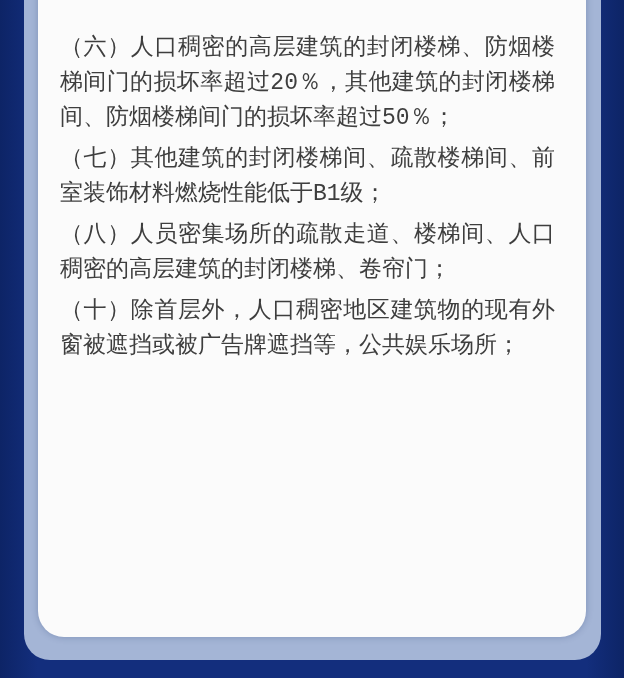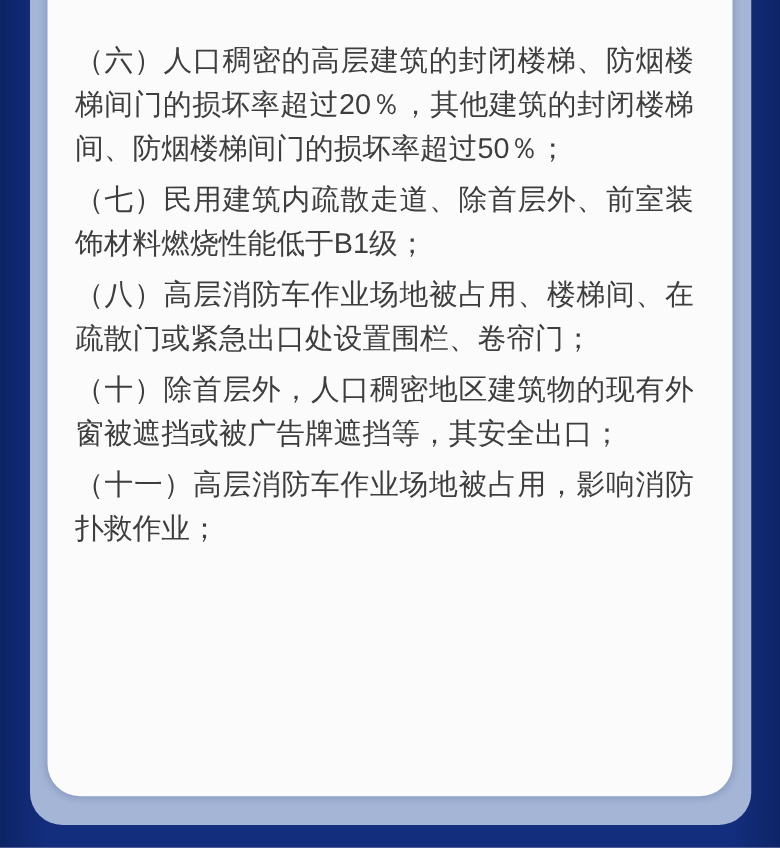--- a/index.html
+++ b/index.html
@@ -54,28 +54,28 @@
     padding-top: 63px; 
     color: var(--text);
     font-size: 23px;
     line-height: 35px;
     text-align: justify;
     letter-spacing: 0;
   }
   .doc-text p {
     margin: 0 12px 6px 0;
     word-break: break-all;
+    font-family: Liberation Mono, monospace;
   }
 </style>
 </head>
 <body>
 
 <div class="outer-card">
   <div class="inner-card">
     <div class="doc-text">
       <p>（六）人口稠密的高层建筑的封闭楼梯、防烟楼梯间门的损坏率超过20％，其他建筑的封闭楼梯间、防烟楼梯间门的损坏率超过50％；</p>
-      <p>（七）民用建筑内疏散走道、除首层外、前室装饰材料燃烧性能低于B1级；</p>
-      <p>（八）高层消防车作业场地被占用、楼梯间、在疏散门或紧急出口处设置围栏、卷帘门；</p>
-      <p>（十）除首层外，人口稠密地区建筑物的现有外窗被遮挡或被广告牌遮挡等，其安全出口；</p>
-      <p>（十一）高层消防车作业场地被占用，影响消防扑救作业；</p>
+      <p>（七）其他建筑的封闭楼梯间、疏散楼梯间、前室装饰材料燃烧性能低于B1级；</p>
+      <p>（八）人员密集场所的疏散走道、楼梯间、人口稠密的高层建筑的封闭楼梯、卷帘门；</p>
+      <p>（十）除首层外，人口稠密地区建筑物的现有外窗被遮挡或被广告牌遮挡等，公共娱乐场所；</p>
     </div>
   </div>
 </div>
 
 </body></html>

